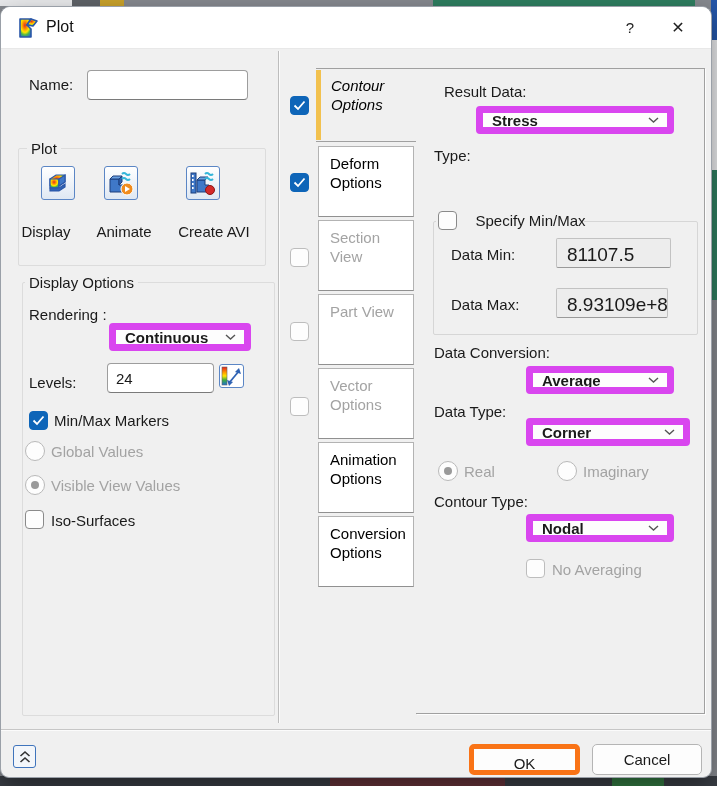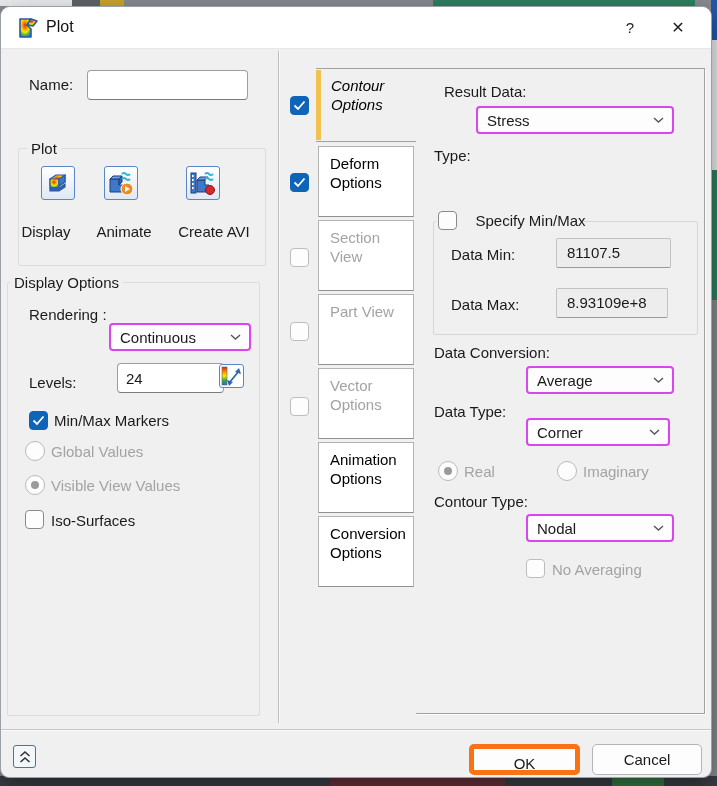--- a/index.html
+++ b/index.html
@@ -30,26 +30,26 @@
   .groupbox { position:absolute; border:1px solid #dcdcdc; border-radius:2px; }
   .gb-legend { position:absolute; top:-9px; left:8px; background:#f0f0f0; padding:0 4px; font-size:15px; color:#1a1a1a; white-space:nowrap; }
 
   
   .textbox {
     position:absolute; background:#fff; border:1px solid #9d9d9d; border-bottom-color:#7a7a7a;
     border-radius:4px; font-family:"Liberation Sans",sans-serif; font-size:15px; color:#1a1a1a; padding:0 8px; outline:none;
   }
   .robox {
     position:absolute; background:#ededed; border:1px solid #c2c2c2; border-bottom-color:#9a9a9a;
-    border-radius:2px; font-size:15px; color:#1a1a1a; padding:5px 10px; white-space:nowrap; overflow:hidden;
+    border-radius:2px; font-size:19px; color:#1a1a1a; padding:5px 10px; white-space:nowrap; overflow:hidden;
   }
   .combo {
-    position:absolute; background:#fdfdfd; border:2px solid #d946ef; border-radius:4px;
+    position:absolute; background:#fdfdfd; border:7px solid #d946ef; border-radius:4px;
     font-size:15px; color:#1a1a1a; display:flex; align-items:center; padding:0 26px 0 9px;
-    white-space:nowrap; overflow:hidden; cursor:default;
+    white-space:nowrap; overflow:hidden; cursor:default;font-weight:bold;
   }
   .combo .chev { position:absolute; right:8px; top:50%; margin-top:-4px; }
 
   
   .cb { position:absolute; width:19px; height:19px; border:1px solid #8a8a8a; border-radius:4px; background:#fdfdfd; }
   .cb.checked { background:#0e65b8; border-color:#0e65b8; }
   .cb.dis { border-color:#bdbdbd; }
   .cb svg { position:absolute; left:2px; top:3px; }
   .radio { position:absolute; width:20px; height:20px; border:1px solid #b9b9b9; border-radius:50%; background:#fdfdfd; }
   .radio .dot { position:absolute; left:5px; top:5px; width:8px; height:8px; border-radius:50%; background:#9a9a9a; display:none; }
@@ -150,32 +150,32 @@
       <path d="M8 11 h8 l3-3 h-8 Z" fill="#6aa0e0" stroke="#1d3f7d" stroke-width="1"></path>
       <path d="M16 5 q2-2 4 0 q2 2 4 0" fill="none" stroke="#35b6d9" stroke-width="2"></path>
       <path d="M16 10 q2-2 4 0 q2 2 4 0" fill="none" stroke="#35b6d9" stroke-width="2"></path>
       <circle cx="21" cy="21" r="4.5" fill="#d42a2a" stroke="#8c1616" stroke-width="1"></circle>
     </svg>
   </div>
   <div class="label" style="left:17px;top:216px;width:56px;text-align:center;">Display</div>
   <div class="label" style="left:92px;top:216px;width:62px;text-align:center;">Animate</div>
   <div class="label" style="left:172px;top:216px;width:82px;text-align:center;">Create AVI</div>
 
-  <div class="groupbox" style="left:6px;top:275px;width:253px;height:434px;">
+  <div class="groupbox" style="left:21px;top:275px;width:253px;height:434px;">
     <div class="gb-legend" style="left:2px;">Display Options</div>
   </div>
   <div class="label" style="left:28px;top:299px;">Rendering :</div>
   <div class="combo" style="left:108px;top:316px;width:142px;height:28px;">
     <span>Continuous</span>
     <svg class="chev" width="11" height="8" viewBox="0 0 11 8">
         <polyline points="1,2 5.5,6 10,2" fill="none" stroke="#555" stroke-width="1.4"></polyline>
       </svg>
   </div>
   <div class="label" style="left:28px;top:367px;">Levels:</div>
-  <input class="textbox" style="left: 116px; top: 356px; width: 107px; height: 30px;" value="24">
+  <input class="textbox" style="left: 106px; top: 356px; width: 107px; height: 30px;" value="24">
   <div style="position:absolute;left:218px;top:357px;width:25px;height:24px;border:1px solid #5b86c5;border-radius:3px;background:#fff;">
     <svg width="23" height="22" viewBox="0 0 23 22">
       <defs>
           <linearGradient id="rainbowV" x1="0" y1="0" x2="0" y2="1">
         <stop offset="0%" stop-color="#e01f1f"></stop>
             <stop offset="30%" stop-color="#ff9a00"></stop>
         <stop offset="50%" stop-color="#ffe600"></stop>
             <stop offset="72%" stop-color="#3fae3f"></stop>
         <stop offset="100%" stop-color="#1d6fd1"></stop>
           </linearGradient>
@@ -250,21 +250,21 @@
   <div class="robox" style="left:555px;top:281px;width:112px;height:30px;">8.93109e+8</div>
 
   <div class="label" style="left:433px;top:337px;">Data Conversion:</div>
   <div class="combo" style="left:525px;top:359px;width:148px;height:28px;">
     <span>Average</span>
     <svg class="chev" width="11" height="8" viewBox="0 0 11 8">
         <polyline points="1,2 5.5,6 10,2" fill="none" stroke="#555" stroke-width="1.4"></polyline>
       </svg>
   </div>
   <div class="label" style="left:433px;top:396px;">Data Type:</div>
-  <div class="combo" style="left:525px;top:411px;width:144px;height:28px;">
+  <div class="combo" style="left:525px;top:411px;width:164px;height:28px;">
     <span>Corner</span>
     <svg class="chev" width="11" height="8" viewBox="0 0 11 8">
         <polyline points="1,2 5.5,6 10,2" fill="none" stroke="#555" stroke-width="1.4"></polyline>
       </svg>
   </div>
 
   <div class="radio sel" style="left:437px;top:454px;">
       <div class="dot"></div>
     </div>
   <div class="label gray" style="left:463px;top:456px;">Real</div>

